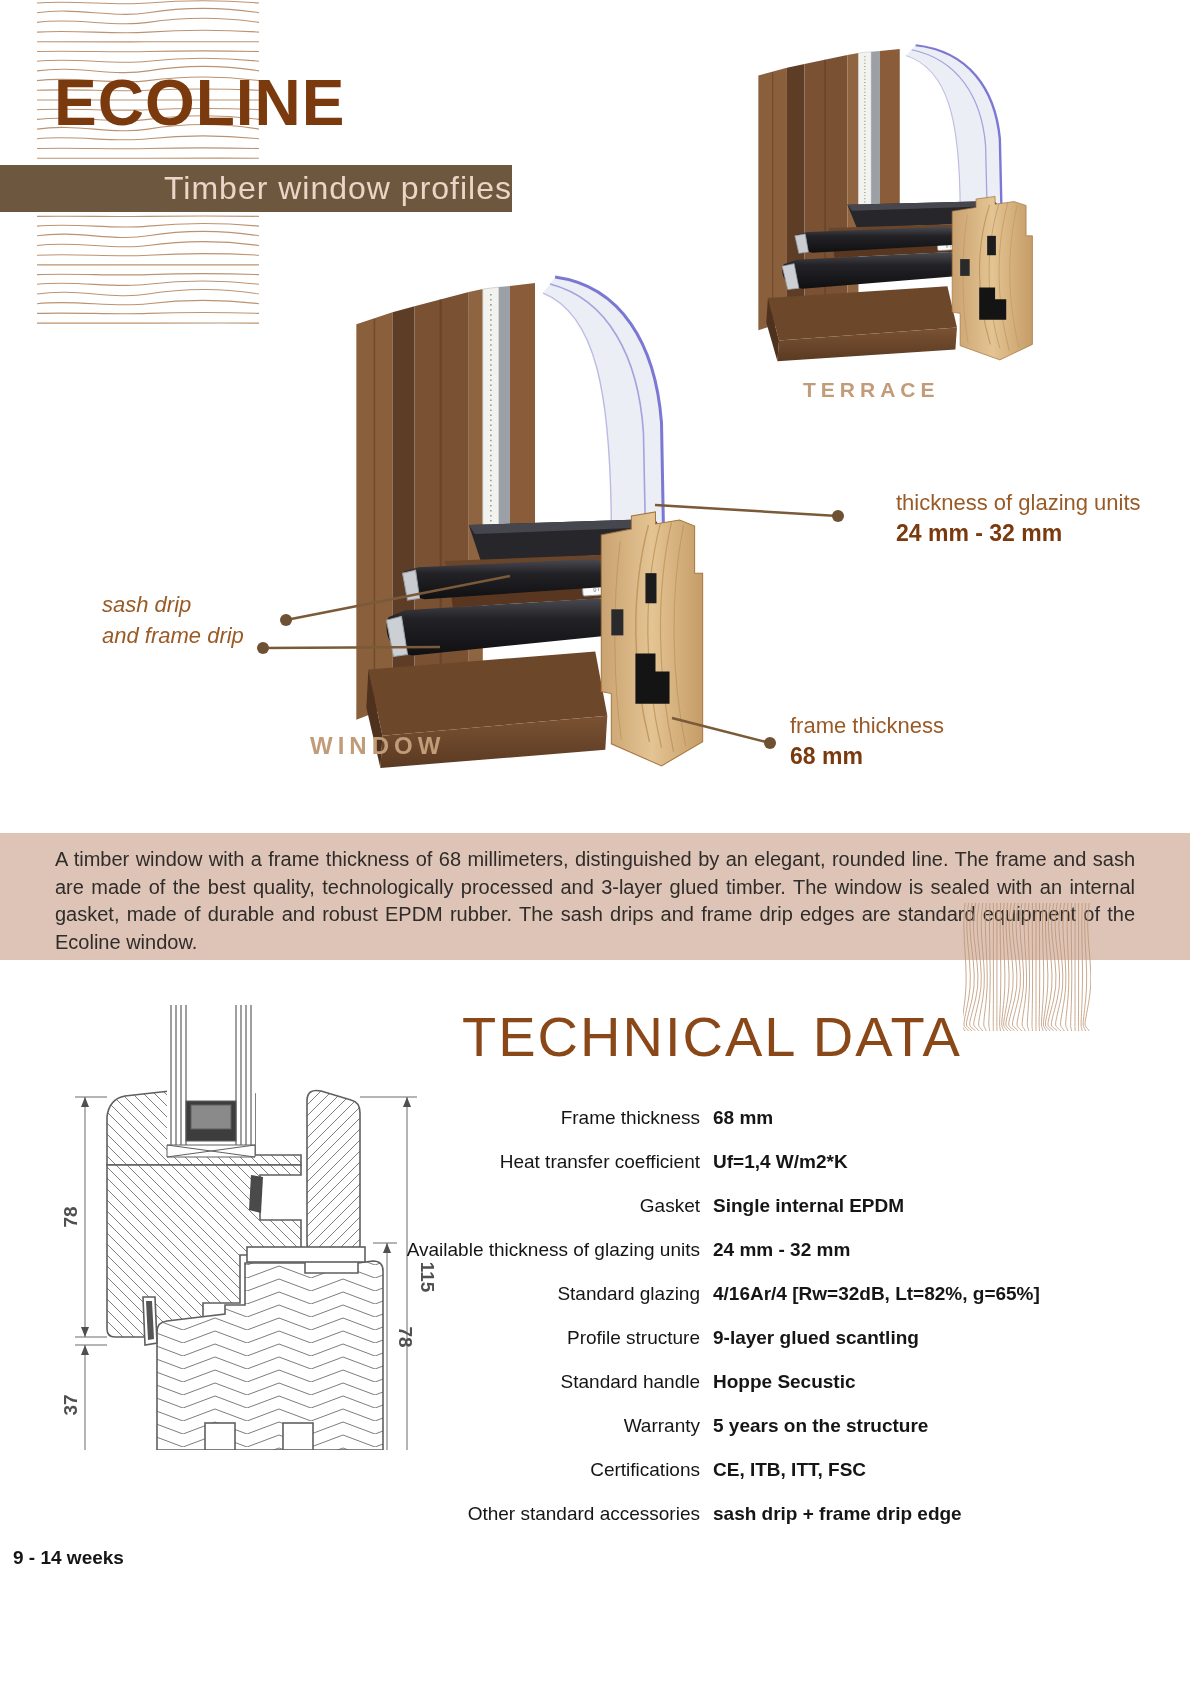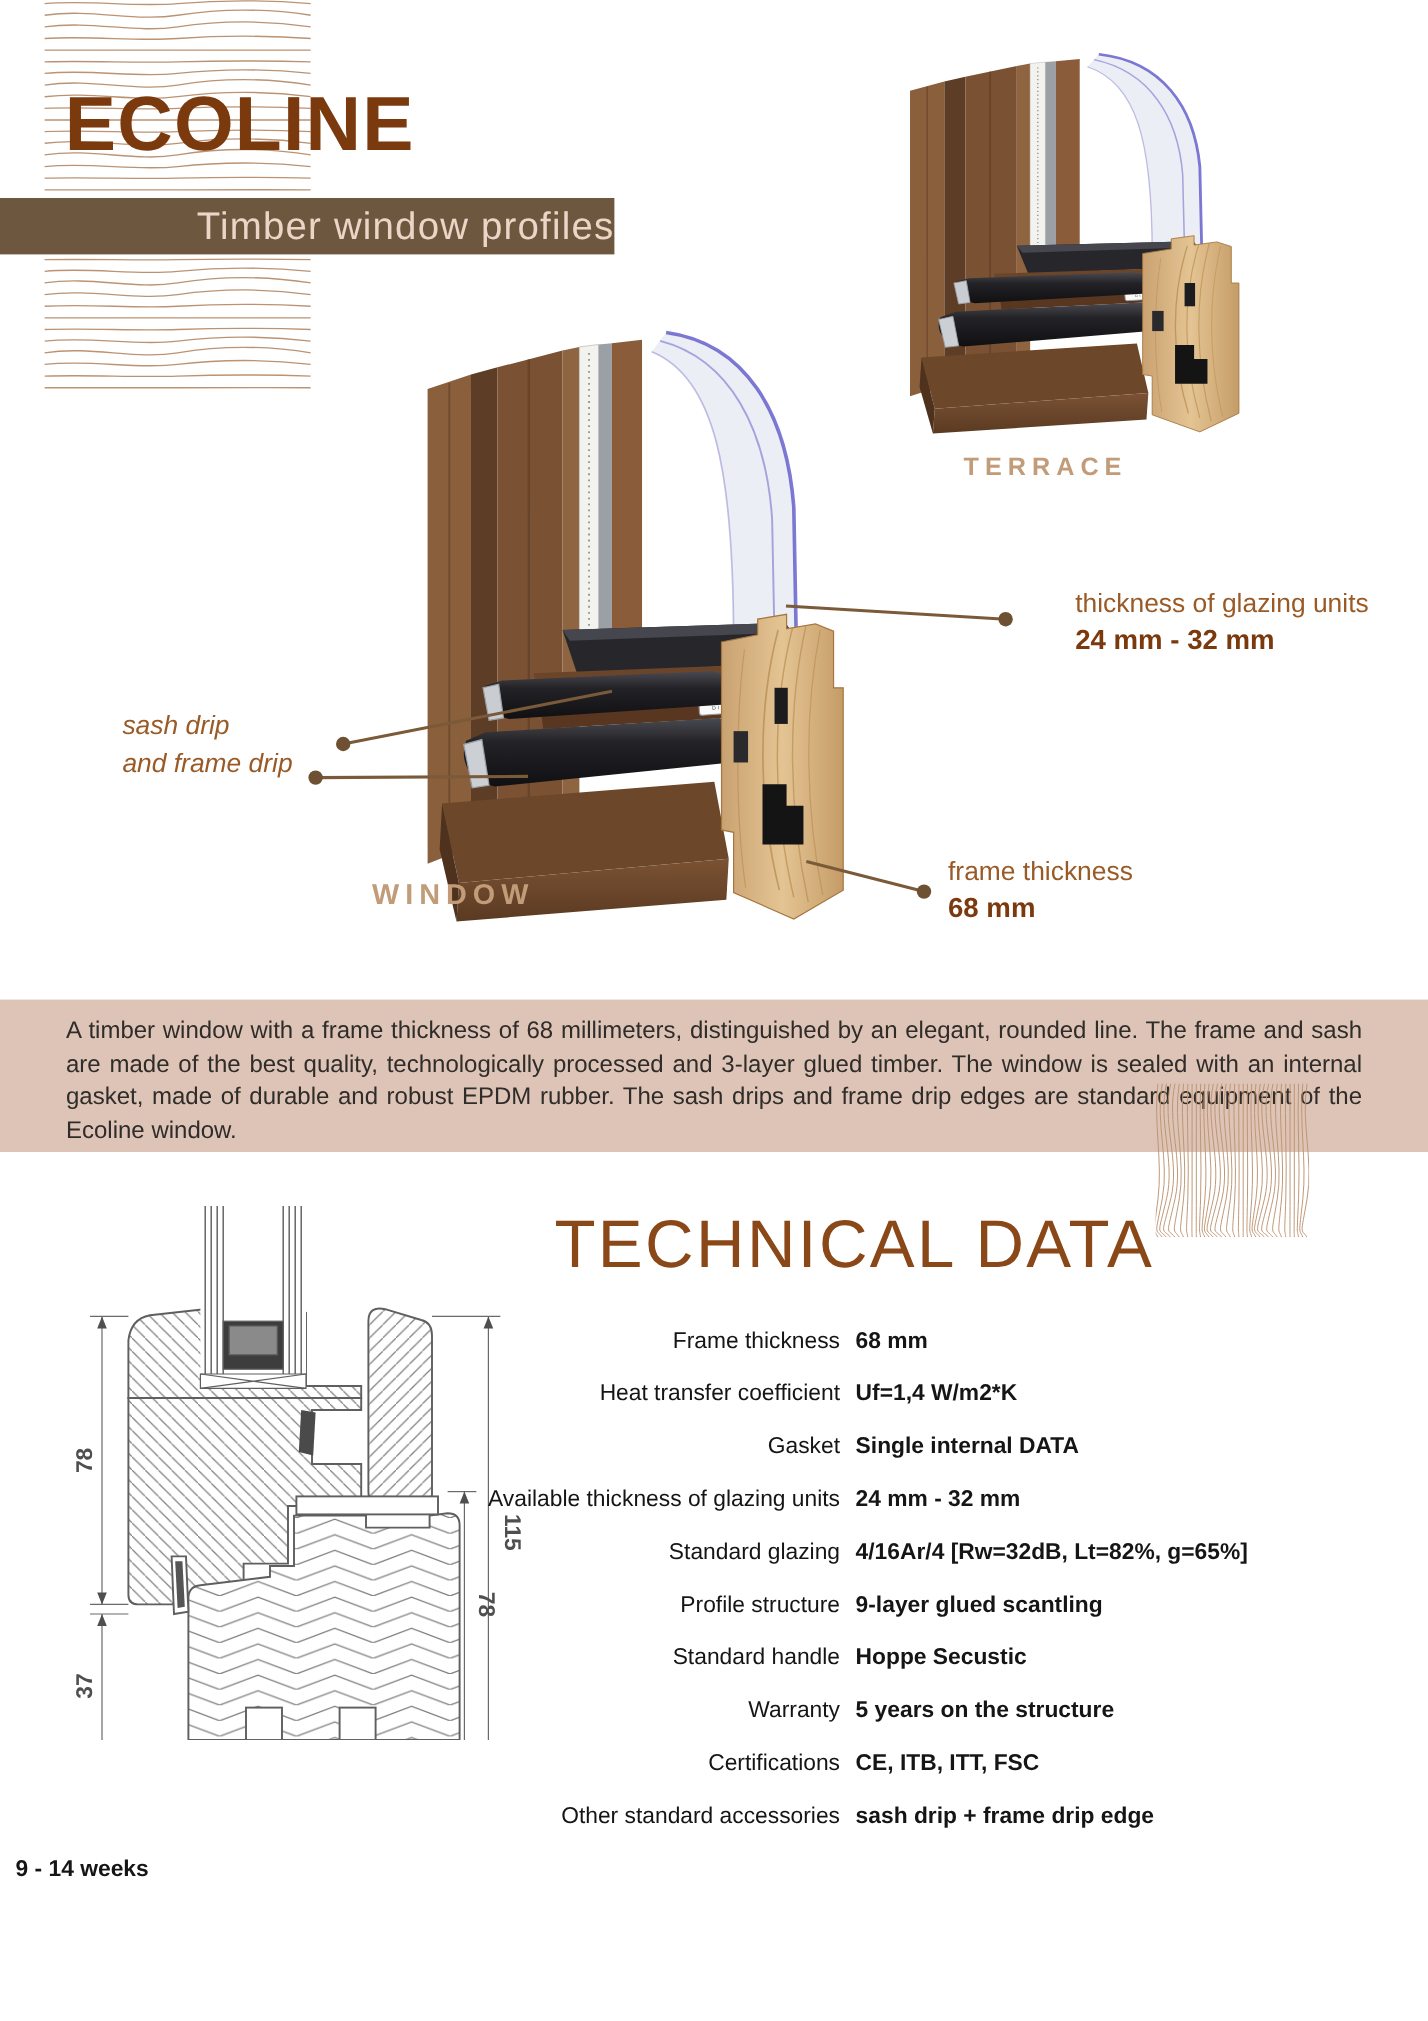--- a/index.html
+++ b/index.html
@@ -323,21 +323,21 @@
     <div class="trow">
         <span class="lbl">Frame thickness</span>
         <span class="val">68 mm</span>
       </div>
     <div class="trow">
         <span class="lbl">Heat transfer coefficient</span>
         <span class="val">Uf=1,4 W/m2*K</span>
       </div>
     <div class="trow">
         <span class="lbl">Gasket</span>
-        <span class="val">Single internal DATA</span>
+        <span class="val">Single internal EPDM</span>
       </div>
     <div class="trow">
         <span class="lbl">Available thickness of glazing units</span>
         <span class="val">24 mm - 32 mm</span>
       </div>
     <div class="trow">
         <span class="lbl">Standard glazing</span>
         <span class="val">4/16Ar/4 [Rw=32dB, Lt=82%, g=65%]</span>
       </div>
     <div class="trow">

